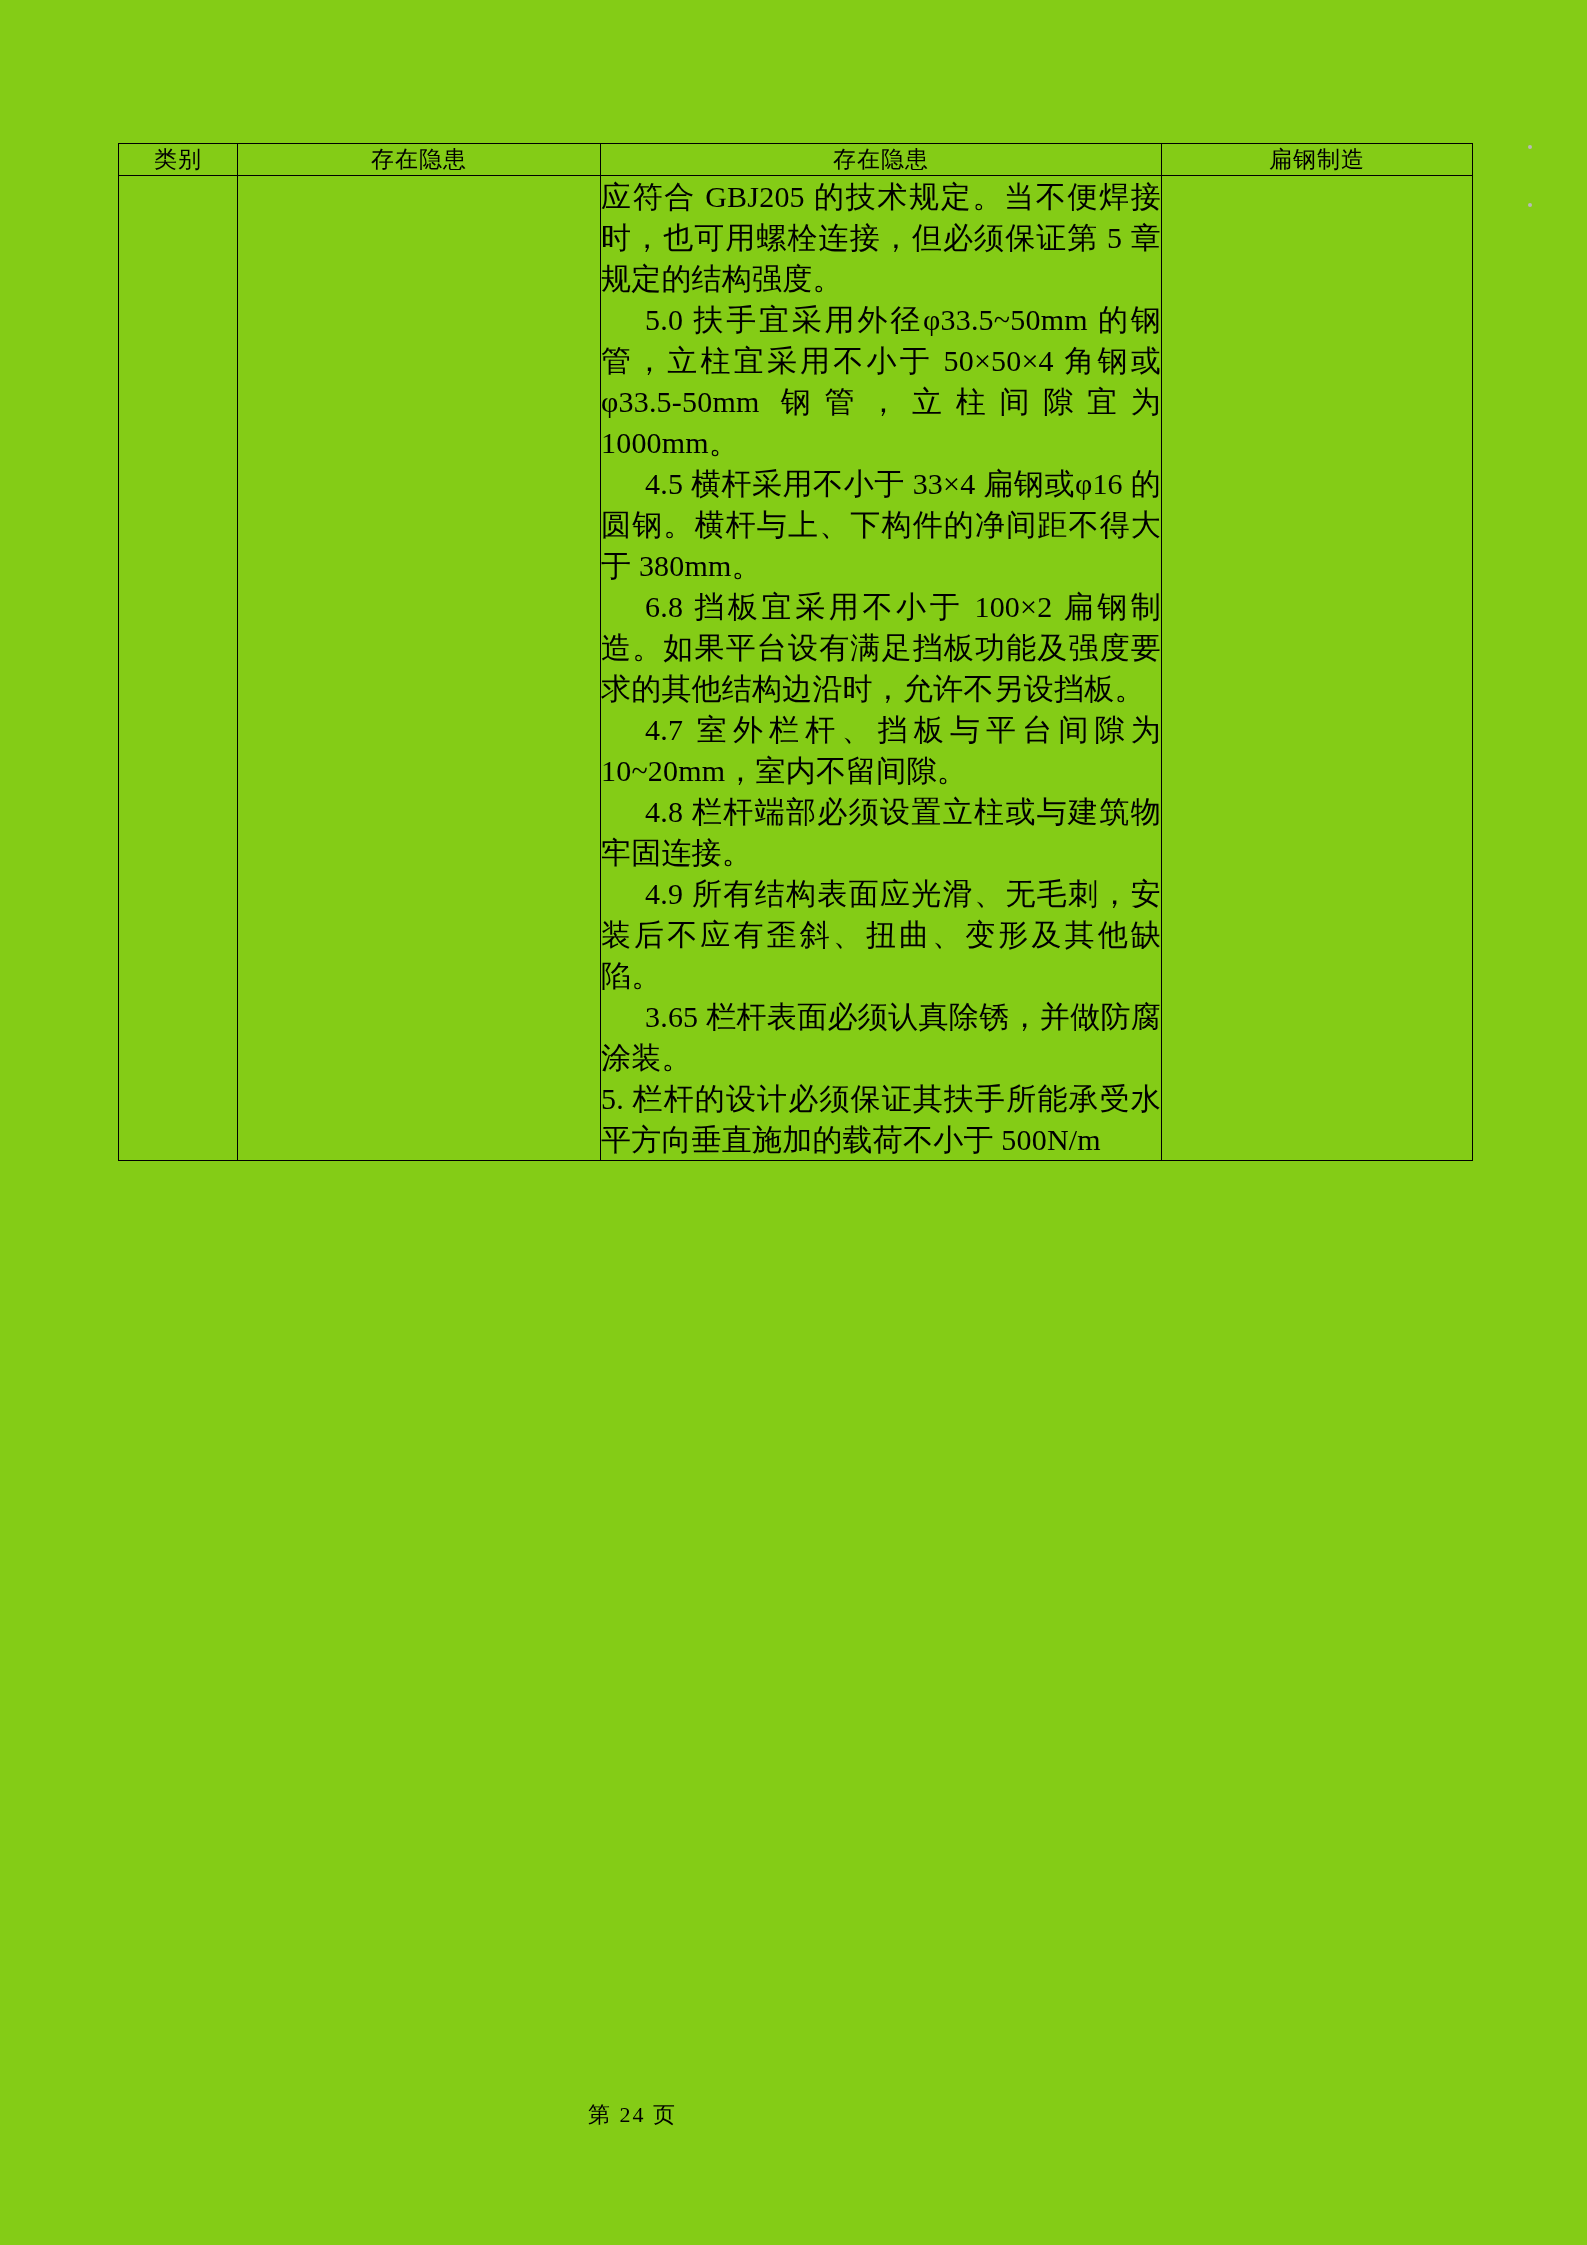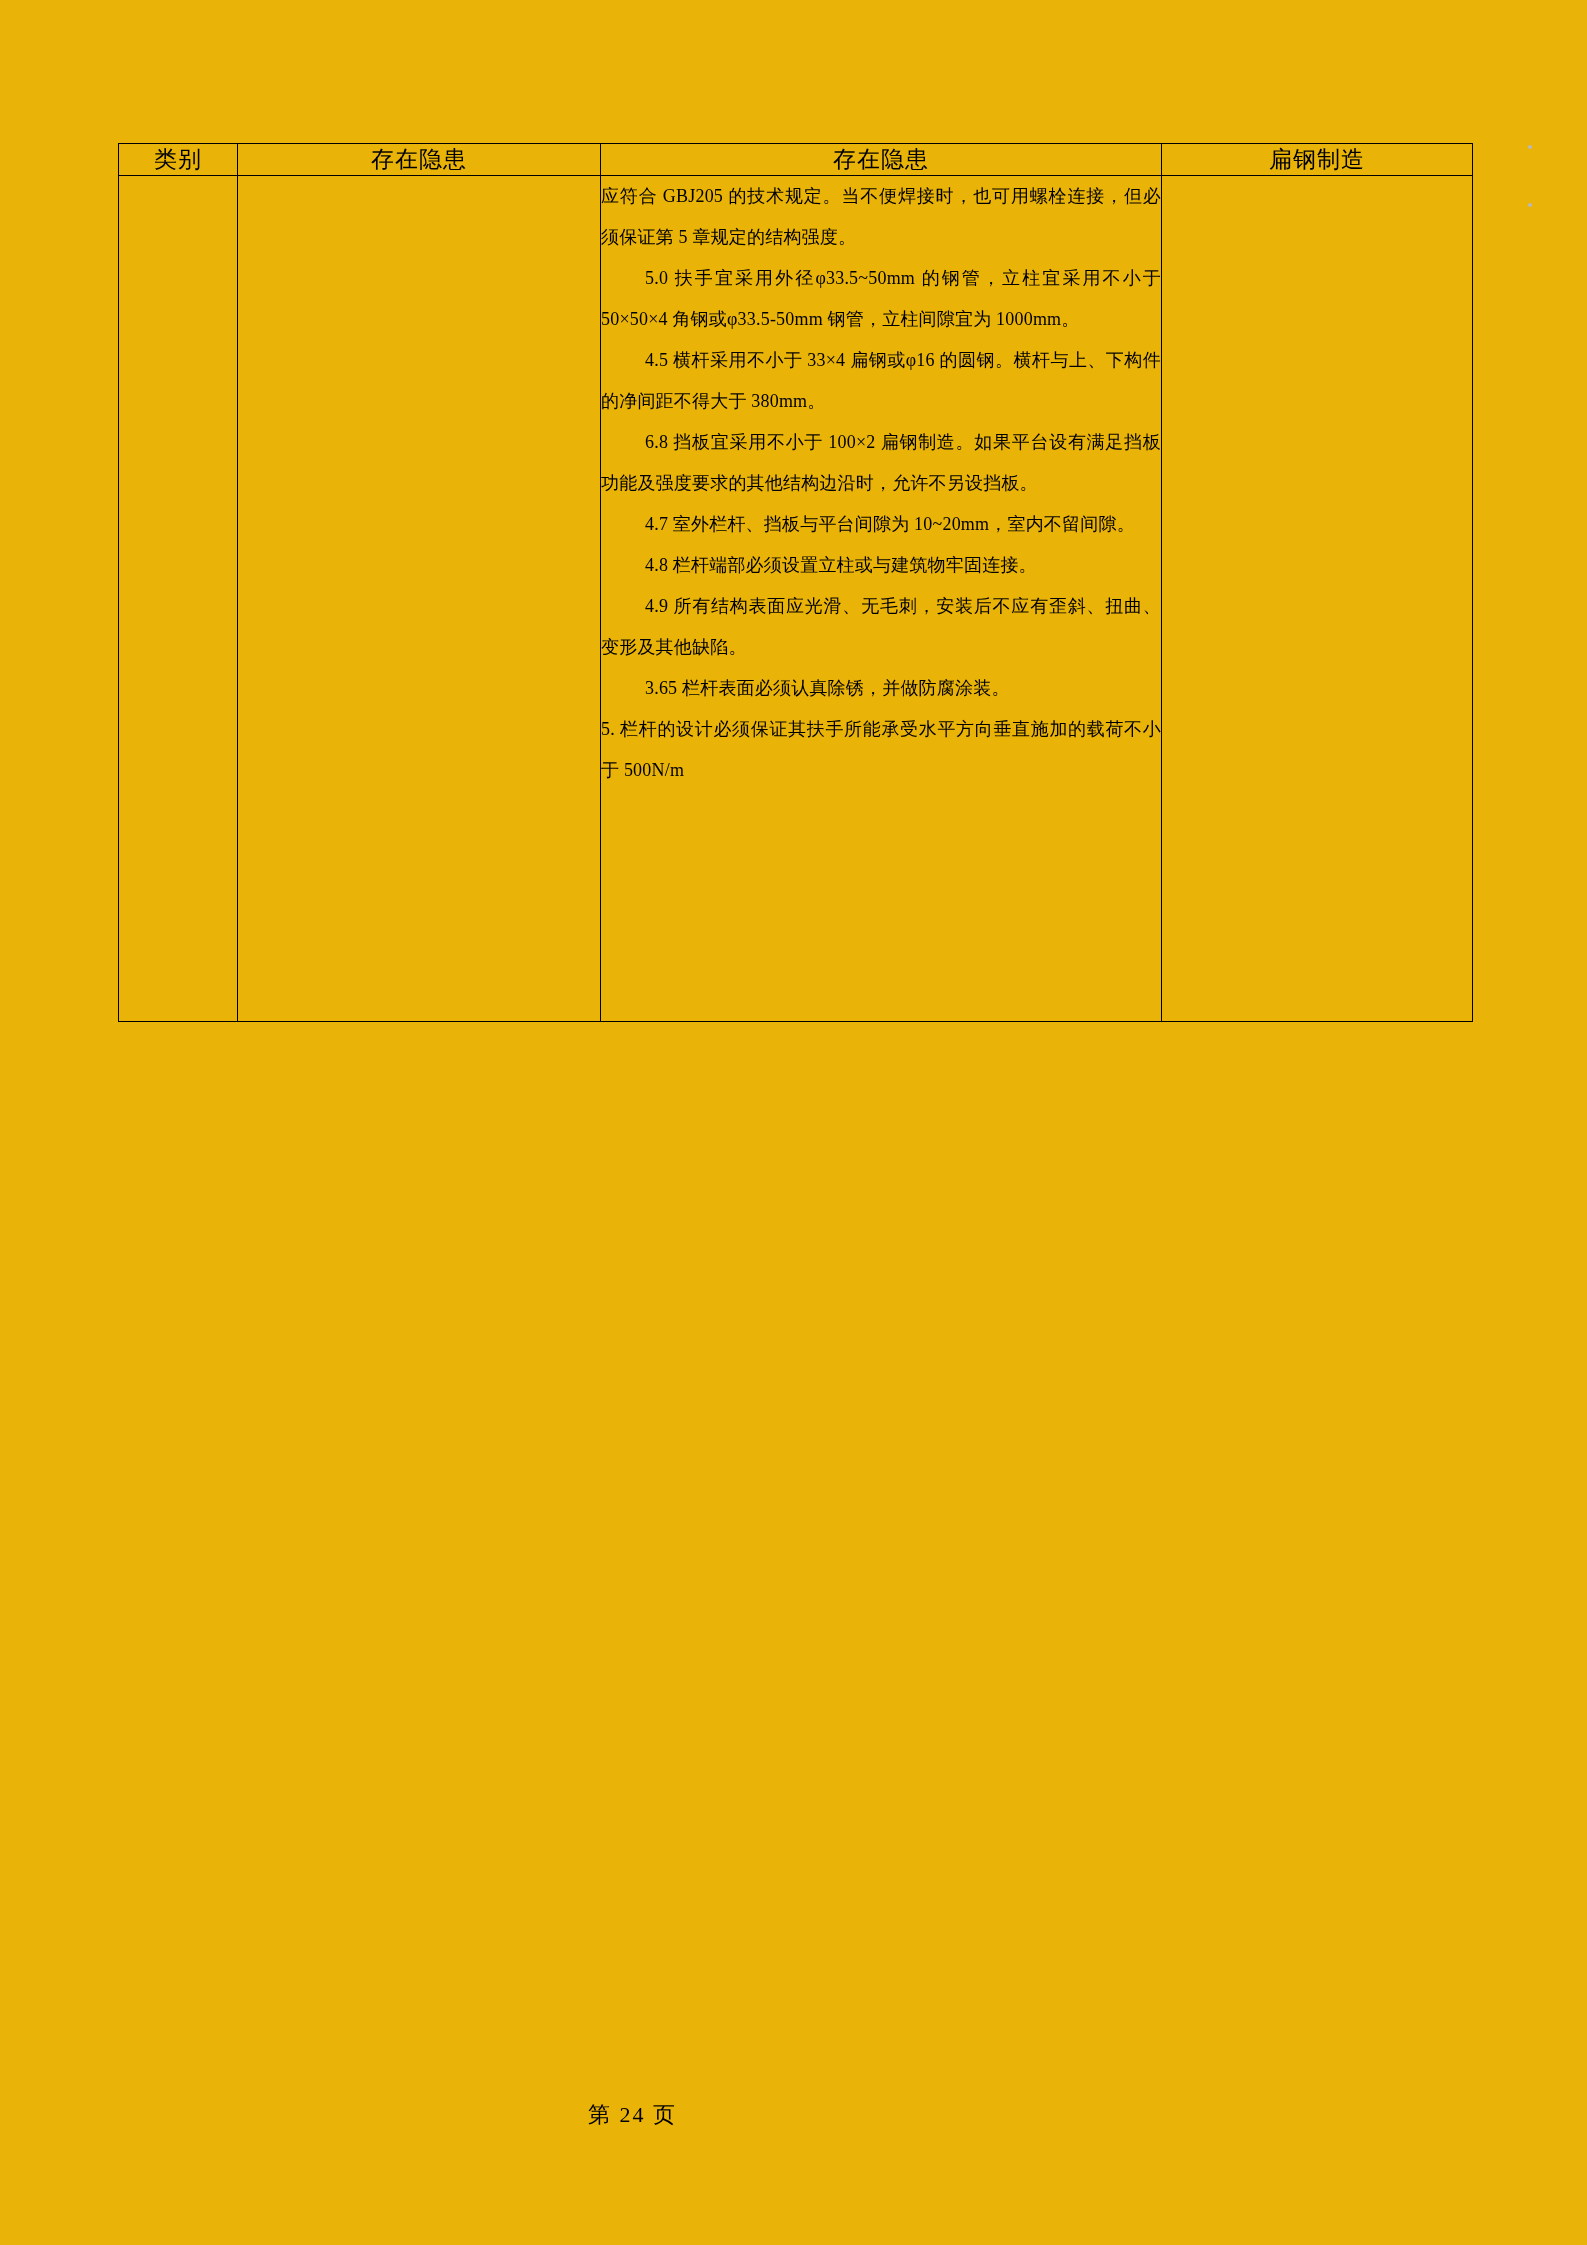--- a/index.html
+++ b/index.html
@@ -13,21 +13,21 @@
     position: relative;
     font-family: "Liberation Serif", "DejaVu Serif", serif;
     color: #000000;
   }
 
   .page {
     position: absolute;
     left: 0; top: 0;
     width: 1587px;
     height: 2245px;
-    background: #eab308;
+    background: #84cc16;
   }
 
   .doc-table {
     position: absolute;
     left: 118px;
     top: 143px;
     width: 1350px;
     border-collapse: collapse;
     table-layout: fixed;
   }
@@ -49,21 +49,21 @@
     padding: 10px 0 12px 0;
     letter-spacing: 1px;
   }
 
   .body-cell {
     height: 845px;
   }
 
   .fix-cell {
     padding: 10px 14px 8px 14px;
-    font-size: 18px;
+    font-size: 30px;
     line-height: 41px;
     letter-spacing: 0.2px;
   }
   .fix-cell p {
     margin: 0;
     text-align: justify;
     text-justify: inter-ideograph;
   }
   .indent {
     text-indent: 44px;

